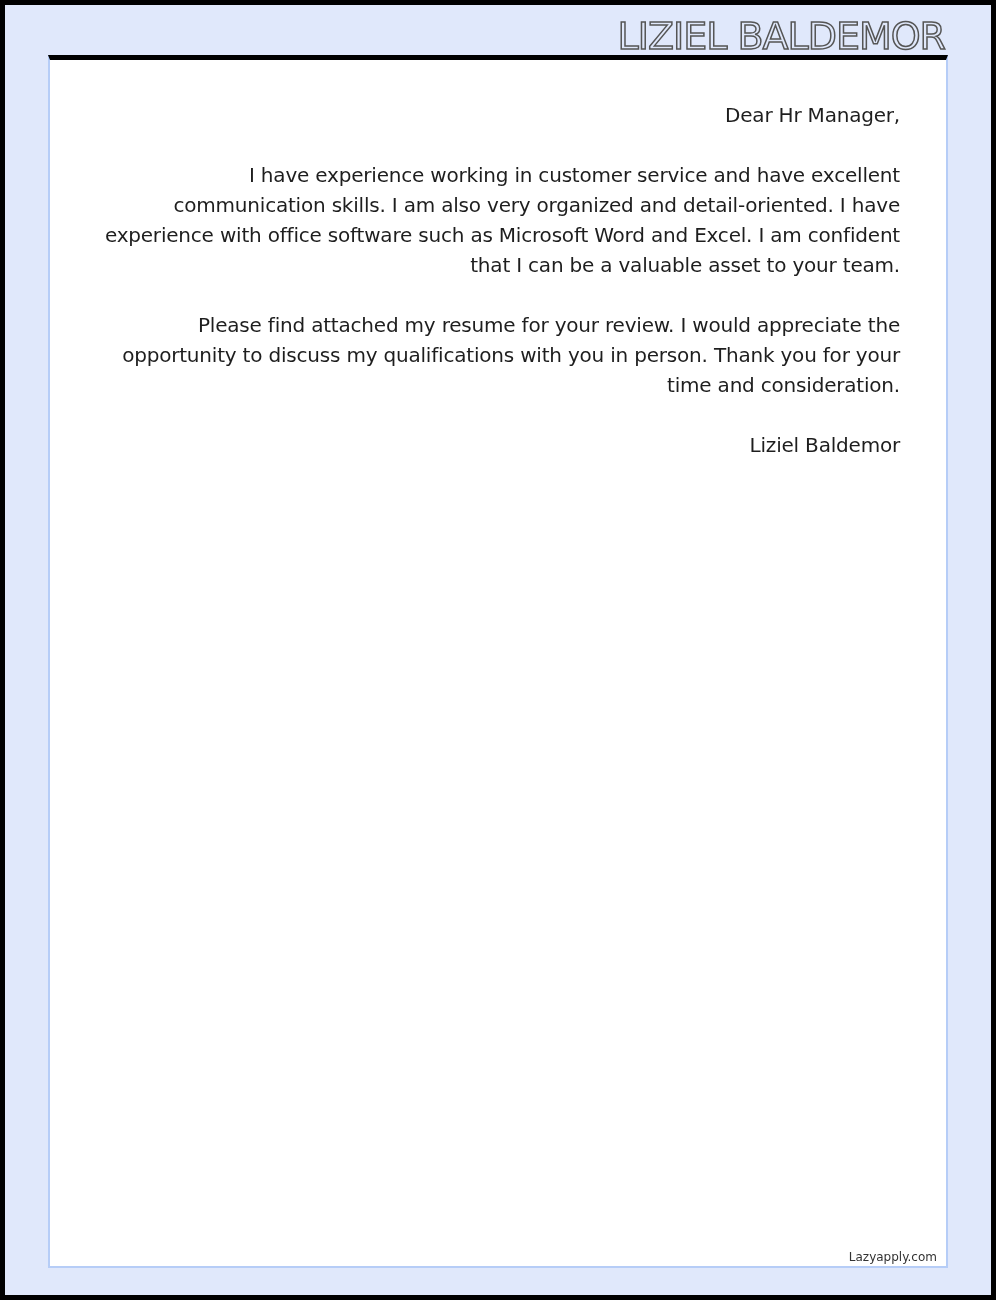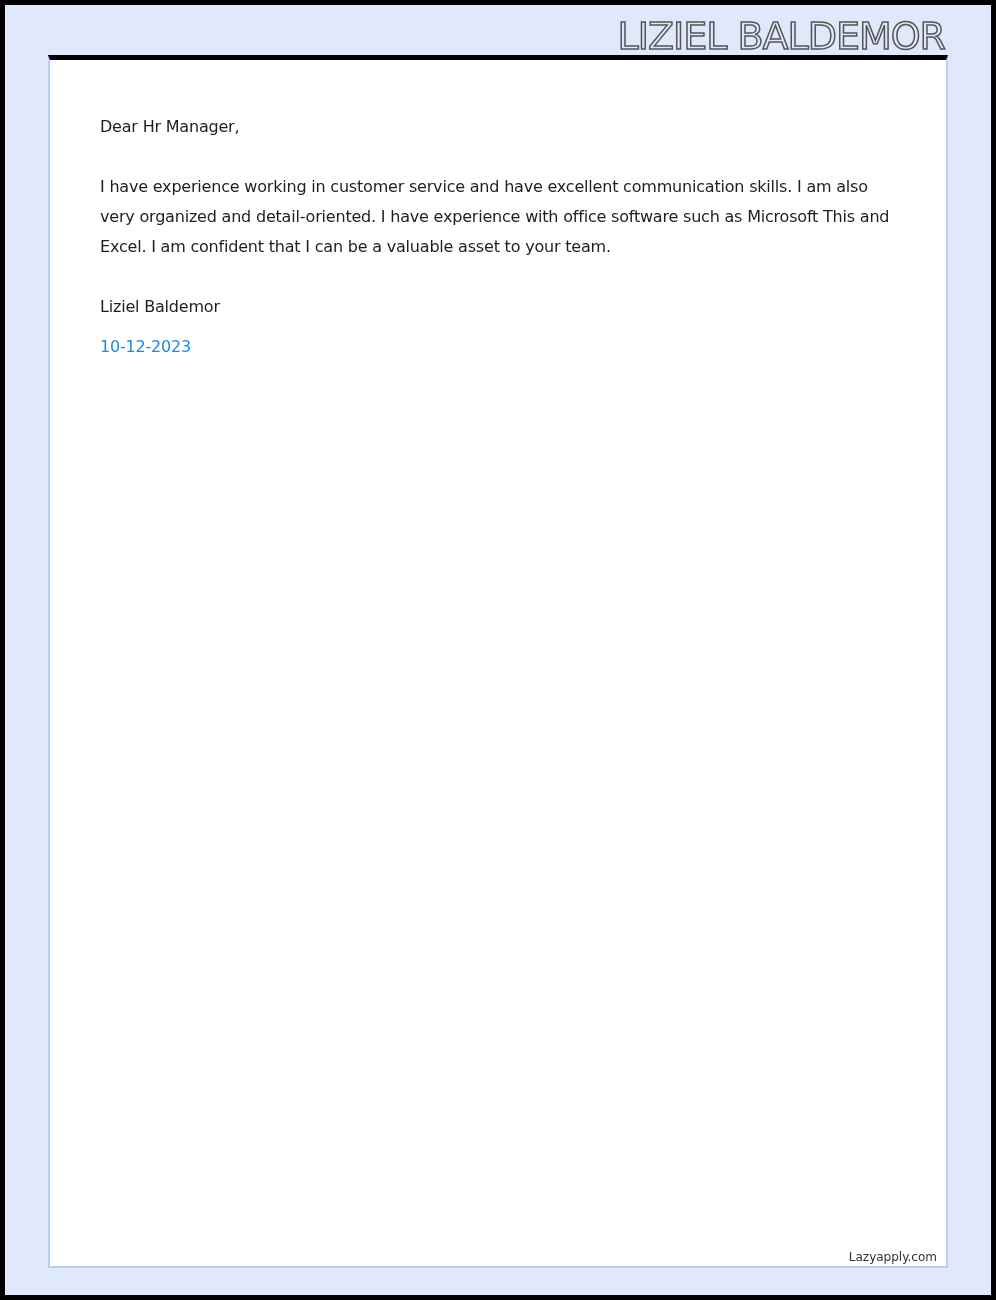--- a/index.html
+++ b/index.html
@@ -30,44 +30,45 @@
       width: 896px; height: 1206px;
       background: #fff;
       border-left: 2px solid #b6cdf7;
       border-right: 2px solid #b6cdf7;
       border-bottom: 2px solid #b6cdf7;
       border-top: 5px solid #000;
       box-sizing: content-box;
     }
     .letter {
       position: absolute;
-      left: 50px; top: 52px;
+      left: 50px; top: 40px;
       width: 800px;
-      font-size: 16px;
+      font-size: 20px;
       line-height: 30px;
       color: #1e1e1e;
       letter-spacing: -0.2px;
+      text-align: right;
     }
     .letter p { margin: 0 0 30px 0; }
     .letter p.sign { margin: 0 0 10px 0; }
     .letter .date { color: #1e88e5; margin: 0; }
     .footer-link {
       position: absolute;
       right: 9px; bottom: 2px;
       font-size: 12px;
       color: #333;
       padding-left: 39px;
     }
   </style>
 </head>
 <body>
 
 <h1 class="header-name">LIZIEL BALDEMOR</h1>
 
 <div class="card">
   <div class="letter">
     <p>Dear Hr Manager,</p>
-    <p>I have experience working in customer service and have excellent communication skills. I am also very organized and detail-oriented. I have experience with office software such as Microsoft This and Excel. I am confident that I can be a valuable asset to your team.</p>
+    <p>I have experience working in customer service and have excellent communication skills. I am also very organized and detail-oriented. I have experience with office software such as Microsoft Word and Excel. I am confident that I can be a valuable asset to your team.</p>
+    <p>Please find attached my resume for your review. I would appreciate the opportunity to discuss my qualifications with you in person. Thank you for your time and consideration.</p>
     <p class="sign">Liziel Baldemor</p>
-    <p class="date">10-12-2023</p>
   </div>
   <div class="footer-link">Lazyapply.com</div>
 </div>
 
 </body></html>

